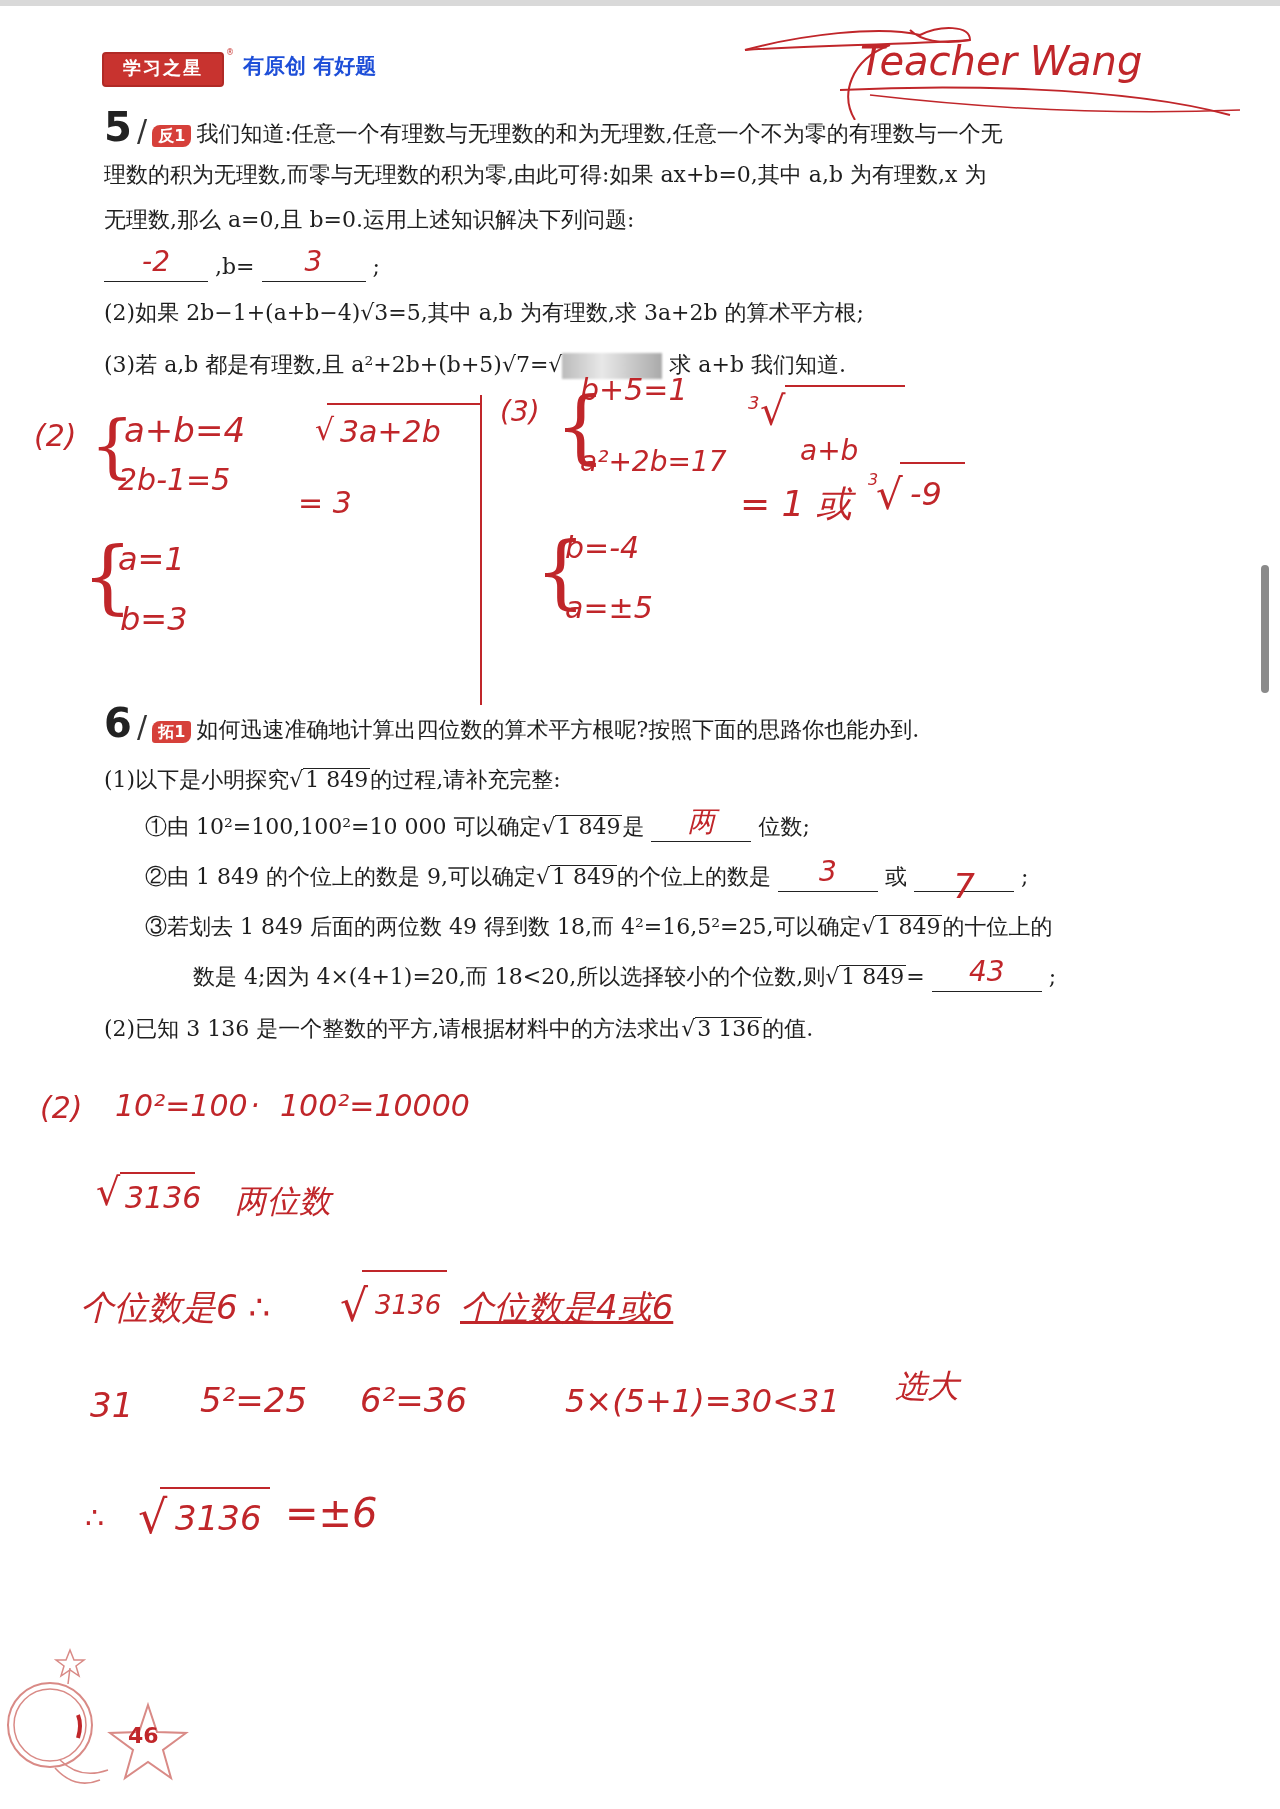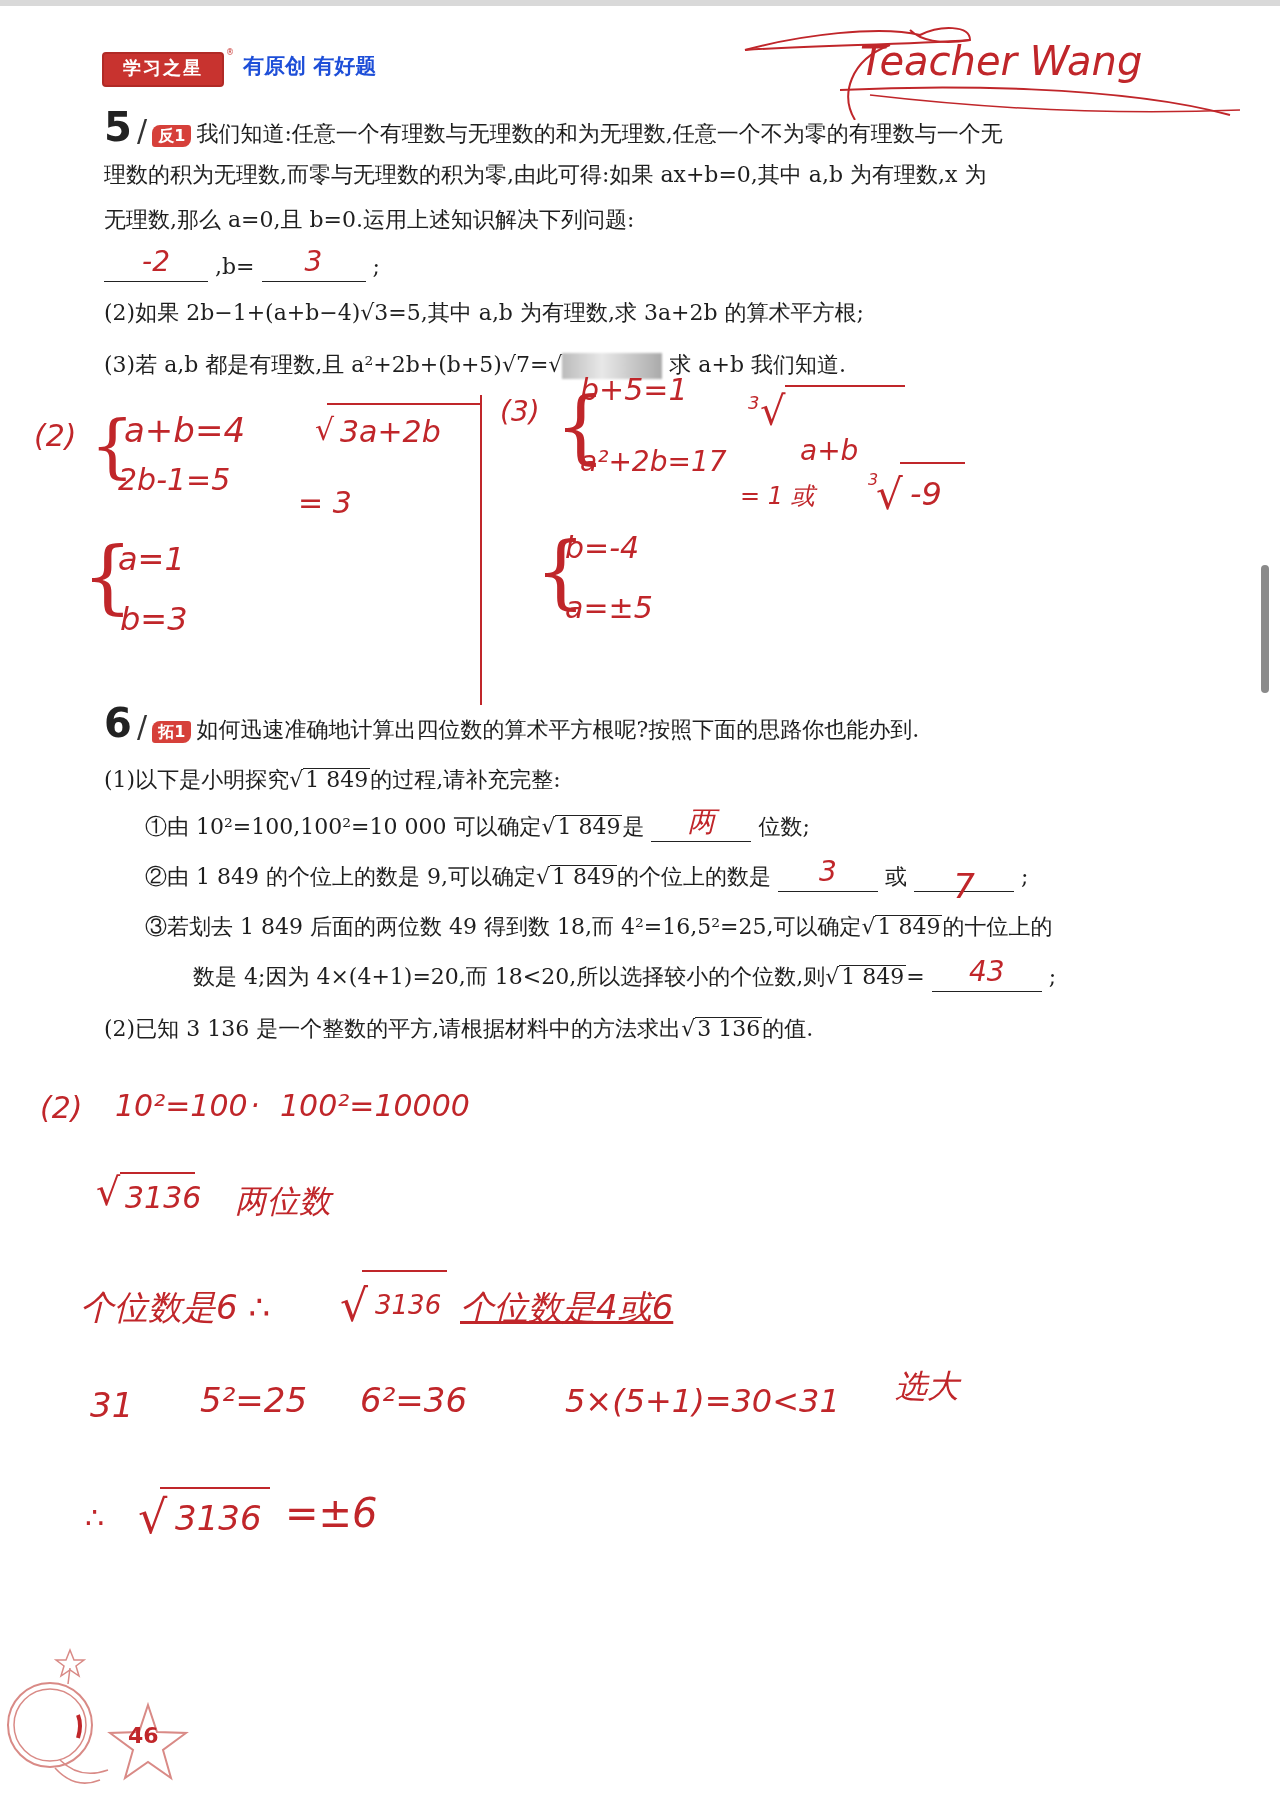--- a/index.html
+++ b/index.html
@@ -86,21 +86,21 @@
 <div class="hw" style="left:580px;top:372px;font-size:30px;">b+5=1</div>
 <div class="hw" style="left:580px;top:445px;font-size:28px;">a²+2b=17</div>
 <div class="hw brace" style="left:535px;top:525px;font-size:80px;font-style:normal;">{</div>
 <div class="hw" style="left:565px;top:530px;font-size:30px;">b=-4</div>
 <div class="hw" style="left:565px;top:590px;font-size:30px;">a=±5</div>
 
 <div class="hw" style="left:748px;top:392px;font-size:18px;">3</div>
 <div class="hw" style="left:760px;top:388px;font-size:40px;font-style:normal;">√</div>
 <div class="hline" style="left:785px;top:385px;width:120px;"></div>
 <div class="hw" style="left:800px;top:418px;font-size:28px;margin-top:16px;">a+b</div>
-<div class="hw" style="left:740px;top:480px;font-size:24px;text-align:right;">= 1 或</div>
+<div class="hw" style="left:740px;top:480px;font-size:36px;text-align:right;">= 1 或</div>
 <div class="hw" style="left:868px;top:470px;font-size:16px;">3</div>
 <div class="hw" style="left:876px;top:470px;font-size:42px;font-style:normal;">√</div>
 <div class="hline" style="left:900px;top:462px;width:65px;"></div>
 <div class="hw" style="left:910px;top:475px;font-size:32px;">-9</div>
 
 <div class="abs" style="left:104px;top:700px;">
   <span class="qnum">6</span>
   <span class="qslash">/</span>
   <span class="tag">拓1</span>
   <span class="txt">如何迅速准确地计算出四位数的算术平方根呢?按照下面的思路你也能办到.</span>

